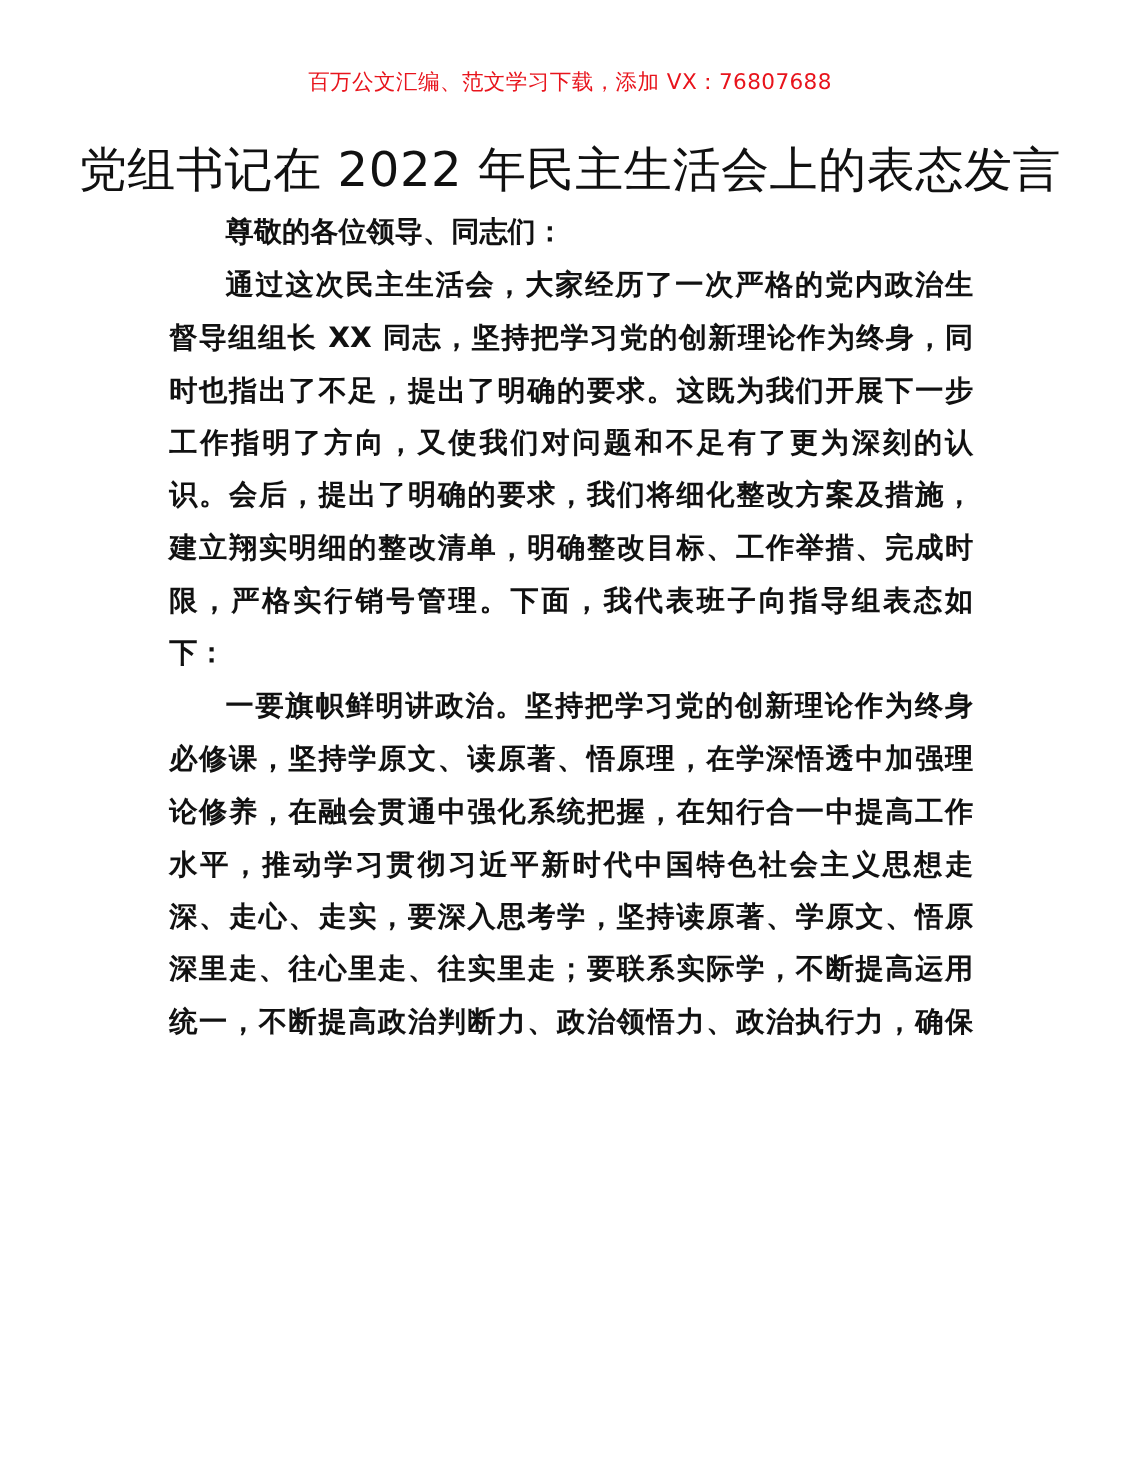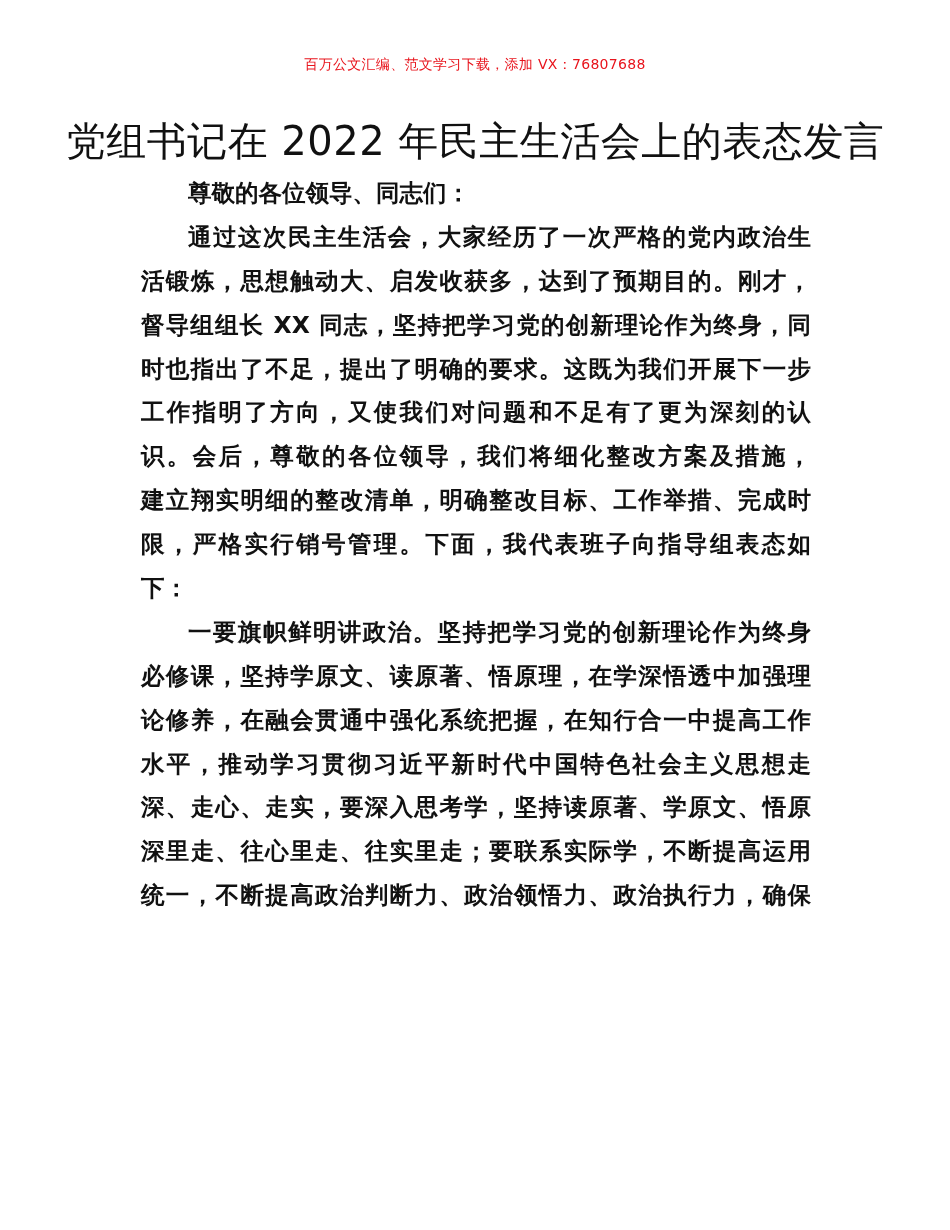--- a/index.html
+++ b/index.html
@@ -1,43 +1,42 @@
 <!DOCTYPE html>
 <html><head>
   <meta charset="utf-8">
   <style>
     html, body { margin: 0; padding: 0; background: #ffffff; }
     body { width: 950px; height: 1230px; position: relative; overflow: hidden;
            font-family: "DejaVu Sans", "Liberation Sans", sans-serif; color: #111111; }
     .header { position: absolute; top: 56px; left: 0; width: 950px; text-align: center;
-              font-size: 14px; color: #e8141c; letter-spacing: 0.3px; }
+              font-size: 18px; color: #e8141c; letter-spacing: 0.3px; }
     .title { position: absolute; top: 114px; left: 0; width: 950px; text-align: center;
              font-size: 40px; color: #111111; letter-spacing: 0.5px; }
     .body { position: absolute; left: 141px; width: 670px; top: 172px; }
     .line { height: 43.9px; line-height: 43.9px; font-size: 23.5px; white-space: nowrap;
             text-align: justify; text-align-last: justify; font-weight: bold; }
     .line.indent { padding-left: 47px; }
     .line.last { text-align-last: left; }
   </style>
 </head>
 <body>
 
 <div class="header">百万公文汇编、范文学习下载，添加 VX：76807688</div>
 <div class="title">党组书记在 2022 年民主生活会上的表态发言</div>
 
 <div class="body">
   <div class="line indent last">尊敬的各位领导、同志们：</div>
 
   <div>
     <div class="line indent">通过这次民主生活会，大家经历了一次严格的党内政治生</div>
-    <div class="line">活锻炼，思想触动大、启发收获多，达到了预期目的。刚才，</div>
     <div class="line">督导组组长 XX 同志，坚持把学习党的创新理论作为终身，同</div>
     <div class="line">时也指出了不足，提出了明确的要求。这既为我们开展下一步</div>
     <div class="line">工作指明了方向，又使我们对问题和不足有了更为深刻的认</div>
-    <div class="line">识。会后，尊敬的各位领导，我们将细化整改方案及措施，</div>
+    <div class="line">识。会后，提出了明确的要求，我们将细化整改方案及措施，</div>
     <div class="line">建立翔实明细的整改清单，明确整改目标、工作举措、完成时</div>
     <div class="line">限，严格实行销号管理。下面，我代表班子向指导组表态如</div>
     <div class="line last">下：</div>
   </div>
 
   <div>
     <div class="line indent">一要旗帜鲜明讲政治。坚持把学习党的创新理论作为终身</div>
     <div class="line">必修课，坚持学原文、读原著、悟原理，在学深悟透中加强理</div>
     <div class="line">论修养，在融会贯通中强化系统把握，在知行合一中提高工作</div>
     <div class="line">水平，推动学习贯彻习近平新时代中国特色社会主义思想走</div>

